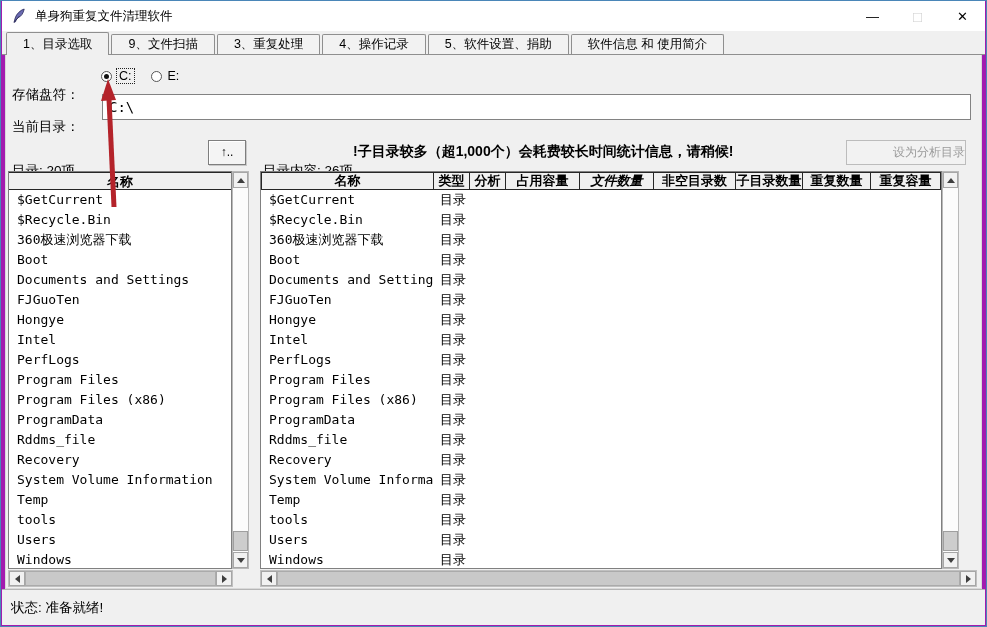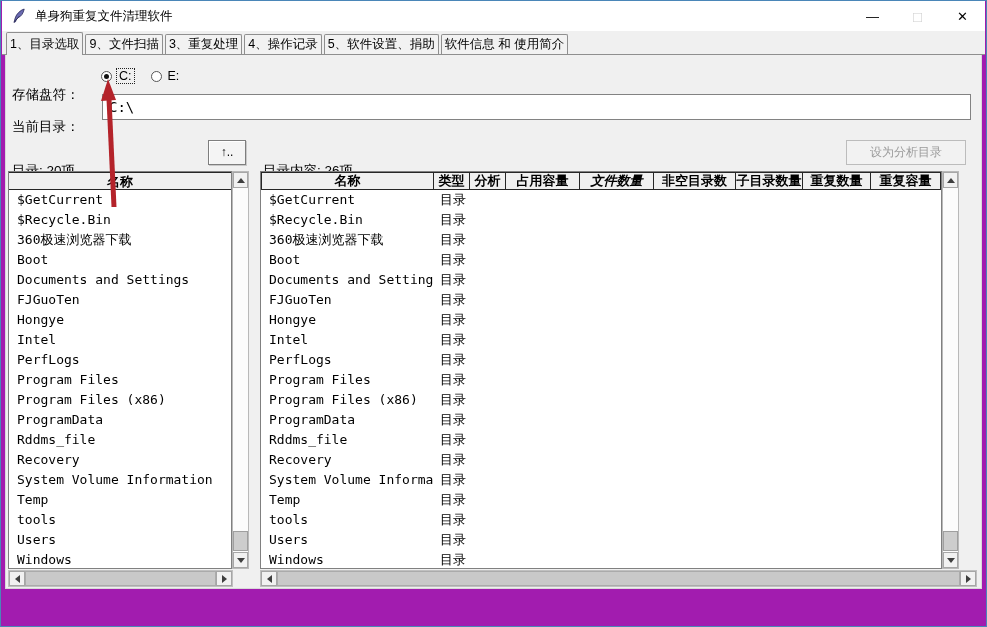--- a/index.html
+++ b/index.html
@@ -14,21 +14,21 @@
   .app-icon { width:16px; height:16px; margin-left:9px; }
   .app-title { margin-left:8px; font-size:12.5px; }
   .win-controls { margin-left:auto; display:flex; height:30px; }
   .win-btn { width:45px; height:30px; display:flex; align-items:center; justify-content:center;
              font-size:13px; cursor:default; }
   .win-btn.max { color:#cfcfcf; font-size:15px; }
 
   
   .tabbar { position:absolute; left:1px; top:30px; right:1px; height:24px; background:#f0f0f0;
             display:flex; align-items:flex-end; padding-left:4px; border-bottom:1px solid #8f8f8f; }
-  .tab { height:20px; line-height:19px; padding:0 3px; font-size:12.5px; background:#f2f2f2;
+  .tab { height:20px; line-height:19px; padding:0 16px; font-size:12.5px; background:#f2f2f2;
          border:1px solid #8f8f8f; border-bottom:none; border-radius:2px 2px 0 0; margin-right:2px;
          white-space:nowrap; position:relative; }
   .tab.active { height:23px; line-height:22px; background:#f0f0f0; margin-bottom:-1px; z-index:2; }
 
   .tabpage { position:absolute; left:4px; top:54px; right:4px; bottom:37px;
              border:1px solid #d9d9d9; border-top:none; background:#f0f0f0; }
 
   .lbl { position:absolute; font-size:13.5px; white-space:nowrap;margin-top:17px; }
 
   
@@ -42,21 +42,21 @@
   .radio-gap { width:16px; }
 
   .dir-input { position:absolute; left:101px; top:93px; width:869px; height:26px; background:#fff;
                border:1px solid #828282; font-family:"DejaVu Sans Mono","DejaVu Sans",monospace;
                font-size:14px; padding-left:6px; }
 
   .small-btn { position:absolute; font-size:12px; background:#f4f4f4; border:1px solid #7e7e7e;
                box-shadow:inset 1px 1px 0 #ffffff, 1px 1px 0 #c9c9c9; text-align:center; }
   #up-btn { left:207px; top:139px; width:38px; height:25px; line-height:23px; }
   #analyze-btn { left:845px; top:139px; width:120px; height:25px; line-height:23px;
-                 color:#9b9b9b; border-color:#bcbcbc; box-shadow:none; background:#f2f2f2; }
+                 color:#9b9b9b; border-color:#bcbcbc; box-shadow:none; background:#f2f2f2;text-align:right; }
 
   .warning { position:absolute; left:352px; top:142px; font-size:14px; font-weight:bold; white-space:nowrap; }
 
   
   .listbox { position:absolute; top:170px; height:398px; background:#fff; border:1px solid #808080; overflow:hidden; }
   #left-list { left:7px; width:224px; }
   #right-list { left:259px; width:682px; }
   .mono { font-family:"DejaVu Sans Mono","DejaVu Sans",monospace; }
 
   .lhead { height:18px; background:#f0f0f0; border-bottom:1px solid #262626; border-top:1px solid #262626;
@@ -147,20 +147,21 @@
     <span class="radio"></span>
     <span class="radio-label">E:</span>
   </div>
 
   <span class="lbl" style="left:11px; top:100px;">当前目录：</span>
   <input class="dir-input" type="text" value="C:\" style="">
 
   <span class="lbl" style="left:11px; top:144px;">目录: 20项</span>
   <div class="small-btn" id="up-btn">↑..</div>
   <span class="lbl" style="left:262px; top:144px;">目录内容: 26项</span>
+  <span class="warning">!子目录较多（超1,000个）会耗费较长时间统计信息，请稍候!</span>
   <div class="small-btn" id="analyze-btn">设为分析目录</div>
 
   <div class="listbox mono" id="left-list">
     <div class="lhead">名称</div>
     <div>
         <div class="lrow">$GetCurrent</div>
         <div class="lrow">$Recycle.Bin</div>
         <div class="lrow">360极速浏览器下载</div>
         <div class="lrow">Boot</div>
         <div class="lrow">Documents and Settings</div>
@@ -435,19 +436,22 @@
   <div class="hscroll" id="right-hscroll">
     <div class="sbtn left">
         <span class="tri-left"></span>
       </div>
     <div class="hthumb"></div>
     <div class="sbtn right">
         <span class="tri-right"></span>
       </div>
   </div>
 
+  <div class="statusbar">
+    <span>状态: 准备就绪!</span>
+  </div>
 
   <svg id="arrow-overlay" viewBox="0 0 34 146">
     <line x1="18" y1="134" x2="13" y2="26" stroke="#b4232a" stroke-width="5"></line>
     <polygon points="12,6 5,28 20,27" fill="#b4232a"></polygon>
   </svg>
 
 </div>
 
 </body></html>

